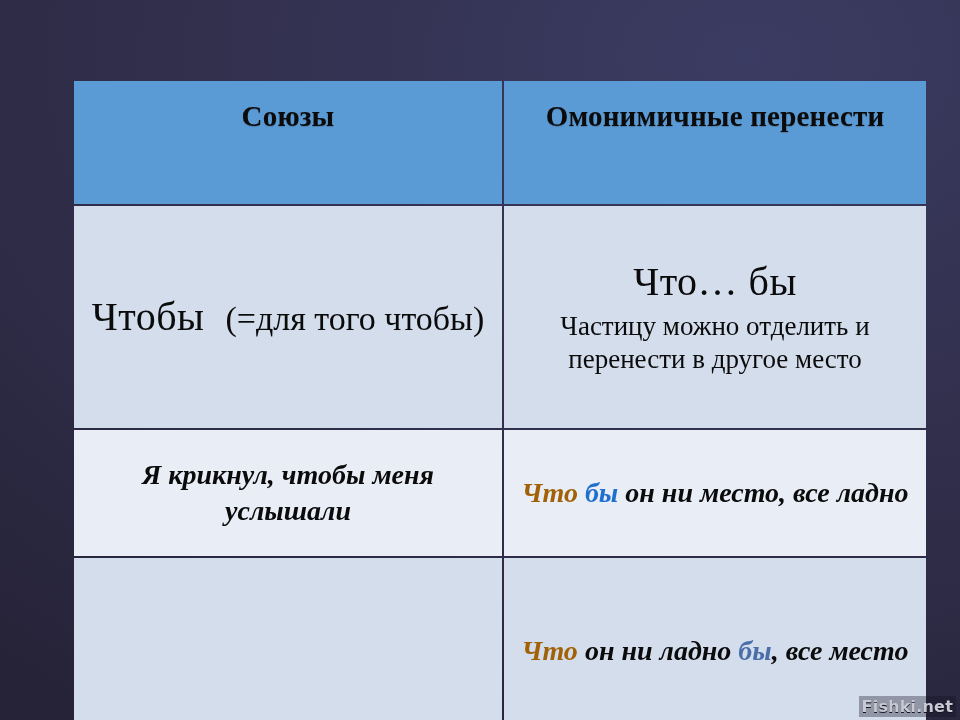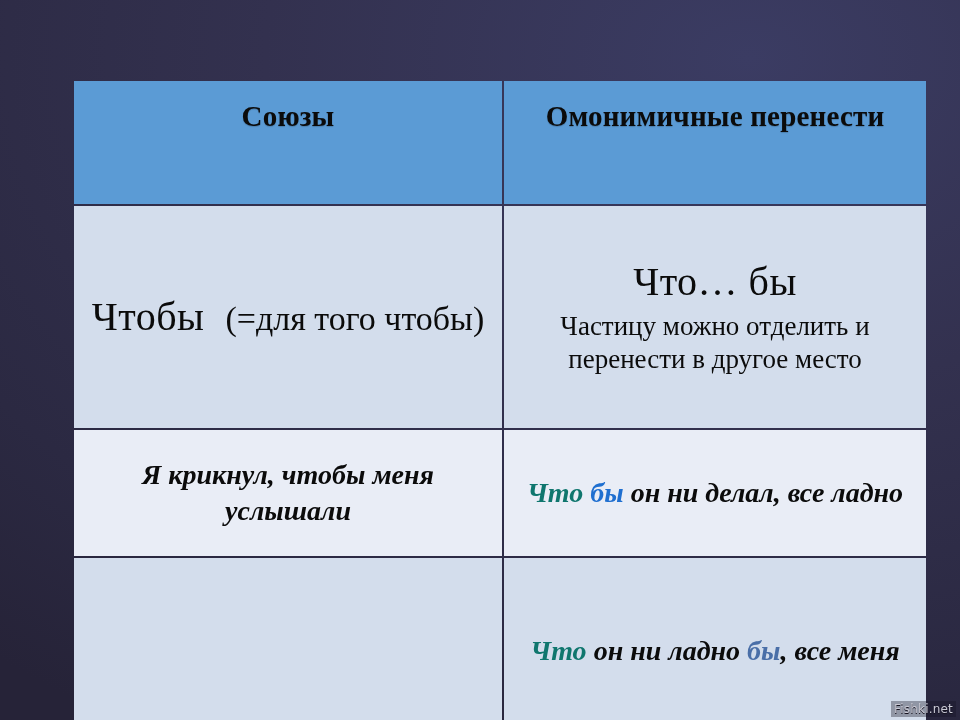--- a/index.html
+++ b/index.html
@@ -85,34 +85,34 @@
     margin-top: 4px;
     font-family: Liberation Serif, serif;
   }
 
   .example {
     font-style: italic;
     font-weight: bold;
     font-size: 28px;
     line-height: 1.3;
   }
-  .example .w-red  { color: #0f766e; }
+  .example .w-red  { color: #a16207; }
   .example .w-blue { color: #1f6fd0; }
   .example .w-slate{ color: #4a6fa8; }
 
   .empty-cell { background: #d3ddec; }
 
   
   #watermark {
     position: absolute;
     right: 4px;
     bottom: 3px;
     font-family: "DejaVu Sans", sans-serif;
-    font-size: 12px;
-    font-weight: normal;
+    font-size: 16px;
+    font-weight: bold;
     color: #c9c9d4;
     letter-spacing: .2px;
     background: rgba(20,18,35,.35);
     padding: 1px 3px;
     text-shadow: 0 1px 0 #14121f;
   }
 </style>
 </head>
 <body>
 
@@ -145,34 +145,34 @@
       </tr>
 
       <tr class="r-mid">
         <td class="cell-b r-mid">
           <span class="example">Я крикнул, чтобы меня услышали</span>
         </td>
         <td class="cell-b r-mid">
           <span class="example">
             <span class="w-red">Что</span>
             <span class="w-blue">бы</span>
-            <span>он ни делал, все ладно</span>
+            <span>он ни место, все ладно</span>
           </span>
         </td>
       </tr>
 
       <tr class="r-last">
         <td class="empty-cell r-last">
           <span class="example"></span>
         </td>
         <td class="cell-a r-last">
           <span class="example">
             <span class="w-red">Что</span>
             <span>он ни ладно</span>
-            <span class="w-slate">бы</span><span>, все меня</span>
+            <span class="w-slate">бы</span><span>, все место</span>
           </span>
         </td>
       </tr>
 
     </tbody>
   </table>
 
   <div id="watermark">Fishki.net</div>
 
 </div>

